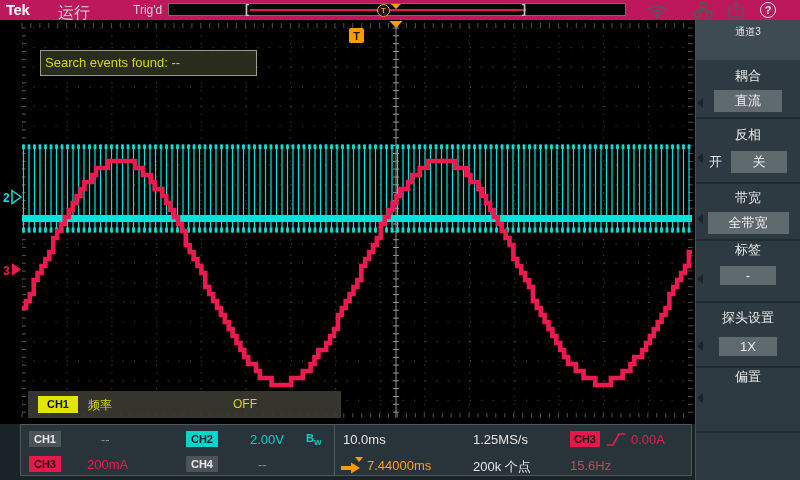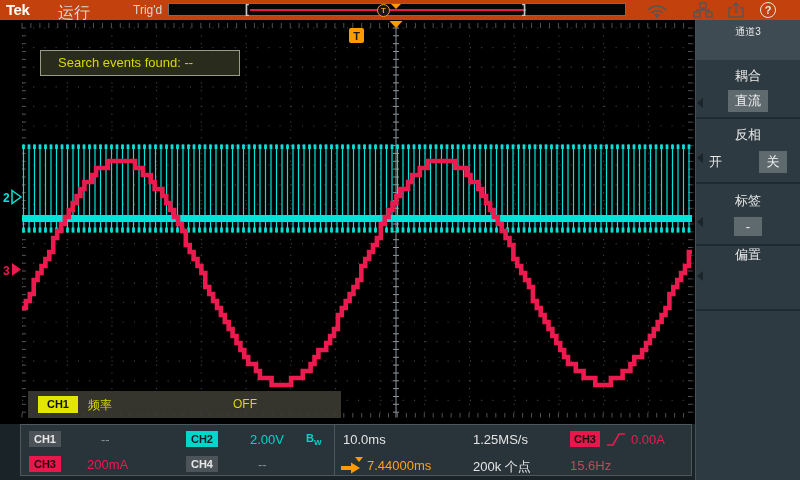--- a/index.html
+++ b/index.html
@@ -1,37 +1,37 @@
 <!DOCTYPE html>
 <html><head>
 <meta charset="utf-8">
 <style>
   html,body{margin:0;padding:0;background:#000;}
   .screen{position:relative;width:800px;height:480px;background:#000;overflow:hidden;
           font-family:"Liberation Sans","DejaVu Sans",sans-serif;-webkit-font-smoothing:antialiased;}
   
-  .topbar{position:absolute;left:0;top:0;width:800px;height:20px;background:#c2410c;z-index:30;}
+  .topbar{position:absolute;left:0;top:0;width:800px;height:20px;background:#be185d;z-index:30;}
   .tek-logo{position:absolute;left:6px;top:1px;font-size:15px;font-weight:bold;color:#fff;letter-spacing:-0.5px;}
   .acq-status{position:absolute;left:58px;top:3px;font-size:16px;color:#d8d8d8;}
   .trig-status{position:absolute;left:133px;top:3px;font-size:12px;color:#d8d8d8;}
   .recordbar{position:absolute;left:168px;top:3px;width:458px;height:13px;background:#060606;border:1px solid #6e6e6e;box-sizing:border-box;}
   .rec-line{position:absolute;left:81px;top:5px;width:276px;height:2px;background:#e8174c;}
   .rec-bracket{position:absolute;top:-2px;font-size:12px;color:#c8c8c8;font-weight:bold;}
   .rec-bl{left:76px;} .rec-br{left:353px;}
   .rec-tri{position:absolute;left:222px;top:0;width:0;height:0;border-left:5px solid transparent;border-right:5px solid transparent;border-top:5px solid #ff9b00;}
   .rec-t{position:absolute;left:208px;top:0;width:11px;height:11px;border-radius:50%;border:1px solid #ff9b00;background:#181818;
          color:#ff9b00;font-size:8px;font-weight:bold;text-align:center;line-height:11px;}
   .tb-icon{position:absolute;top:2px;}
   .help-circ{position:absolute;left:760px;top:2px;width:14px;height:14px;border-radius:50%;border:1.5px solid #e8e8e8;
              color:#e8e8e8;font-size:11px;font-weight:bold;text-align:center;line-height:14px;}
   
   #scope-svg{position:absolute;left:0;top:20px;z-index:5;}
-  .search-banner{position:absolute;left:40px;top:50px;width:200px;height:26px;z-index:10;
+  .search-banner{position:absolute;left:40px;top:50px;width:217px;height:26px;z-index:10;
                  background:rgba(44,47,30,0.92);border:1px solid #989d86;box-sizing:border-box;
-                 color:#d8d800;font-size:13px;line-height:24px;padding-left:17px;}
+                 color:#d8d800;font-size:13px;line-height:24px;padding-left:4px;}
   .measure-bar{position:absolute;left:28px;top:391px;width:313px;height:27px;z-index:10;
                background:rgba(58,58,50,0.92);}
   .meas-badge{position:absolute;left:10px;top:5px;width:40px;height:17px;background:#e3e600;color:#111;
               font-size:11px;font-weight:bold;text-align:center;line-height:17px;}
   .meas-name{position:absolute;left:60px;top:6px;color:#d8d800;font-size:12px;}
   .meas-value{position:absolute;left:205px;top:6px;color:#d8d800;font-size:12px;}
   
   .bottombar{position:absolute;left:0;top:424px;width:695px;height:56px;background:#1a2327;z-index:20;}
   .bpanel{position:absolute;left:20px;top:0;width:672px;height:52px;background:#28333a;border:1px solid #4d585e;box-sizing:border-box;}
   .bdivider{position:absolute;left:313px;top:0;width:1px;height:50px;background:#4d585e;}
@@ -42,21 +42,21 @@
   .bval{position:absolute;font-size:13px;}
   .c-dim{color:#8a9296;} .c-cyan{color:#00d6cc;} .c-red{color:#ed1a4f;} .c-white{color:#e4e4e4;}
   .c-orange{color:#ffa11c;} .c-dimred{color:#b8505c;}
   .bw-badge{position:absolute;left:285px;top:7px;color:#00d6cc;font-size:11px;font-weight:bold;}
   .bw-badge sub{font-size:8px;}
   
   .sidebar{position:absolute;left:695px;top:20px;width:105px;height:460px;background:#2d3a41;border-left:1px solid #46525a;box-sizing:border-box;z-index:25;display:flex;flex-direction:column;}
   .sb-header{height:40px;background:#3e4b53;color:#ececec;font-size:10px;text-align:center;line-height:24px;flex:none;}
   .sec{position:relative;flex:none;border-bottom:2px solid #1f2a30;box-sizing:border-box;display:flex;flex-direction:column;align-items:center;}
   .sec-label{color:#e8e8e8;font-size:13px;font-family:Liberation Mono, monospace;}
-  .sb-btn{background:#5f6a6e;color:#f2f2f2;font-size:13px;text-align:center;padding:2px 7px;min-width:14px;}
+  .sb-btn{background:#5f6a6e;color:#f2f2f2;font-size:13px;text-align:center;padding:2px 21px;min-width:14px;}
   .sb-arrow{position:absolute;left:1px;width:0;height:0;border-top:5px solid transparent;border-bottom:5px solid transparent;border-right:6px solid #1b242a;}
   .onoff{width:100%;display:flex;justify-content:space-between;box-sizing:border-box;padding:0 13px;align-items:center;}
   .plain-opt{color:#e8e8e8;font-size:13px;}
 </style>
 </head>
 <body>
 
 <div class="screen">
 
   <div class="topbar">
@@ -165,27 +165,37 @@
 
     <div class="sec" style="height:65px">
       <span class="sb-arrow" style="position:absolute;top:34px"></span>
       <span class="sec-label" style="margin-top:7px">反相</span>
       <div class="onoff" style="margin-top:7px">
         <span class="plain-opt">开</span>
         <span class="sb-btn">关</span>
       </div>
     </div>
 
+    <div class="sec" style="height:57px">
+      <span class="sb-arrow" style="position:absolute;top:30px"></span>
+      <span class="sec-label" style="margin-top:5px">带宽</span>
+      <span class="sb-btn" style="margin-top:5px">全带宽</span>
+    </div>
 
     <div class="sec" style="height:62px">
       <span class="sb-arrow" style="position:absolute;top:33px"></span>
-      <span class="sec-label" style="margin-top:8px">标签</span>
+      <span class="sec-label" style="">标签</span>
       <span class="sb-btn" style="margin-top:7px">-</span>
     </div>
 
+    <div class="sec" style="height:65px">
+      <span class="sb-arrow" style="position:absolute;top:38px"></span>
+      <span class="sec-label" style="margin-top:6px">探头设置</span>
+      <span class="sb-btn" style="margin-top:10px">1X</span>
+    </div>
 
     <div class="sec" style="height:65px">
       <span class="sb-arrow" style="position:absolute;top:25px"></span>
       <span class="sec-label" style="">偏置</span>
     </div>
 
   </div>
 
 </div>
 

